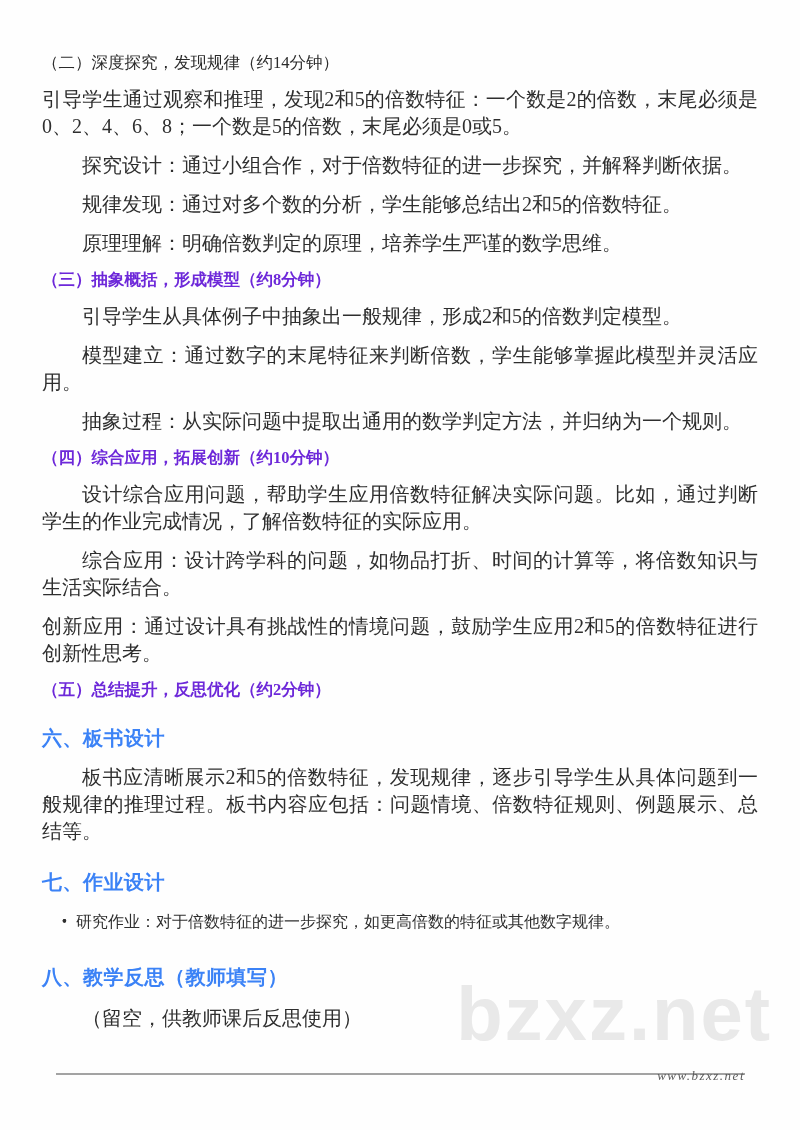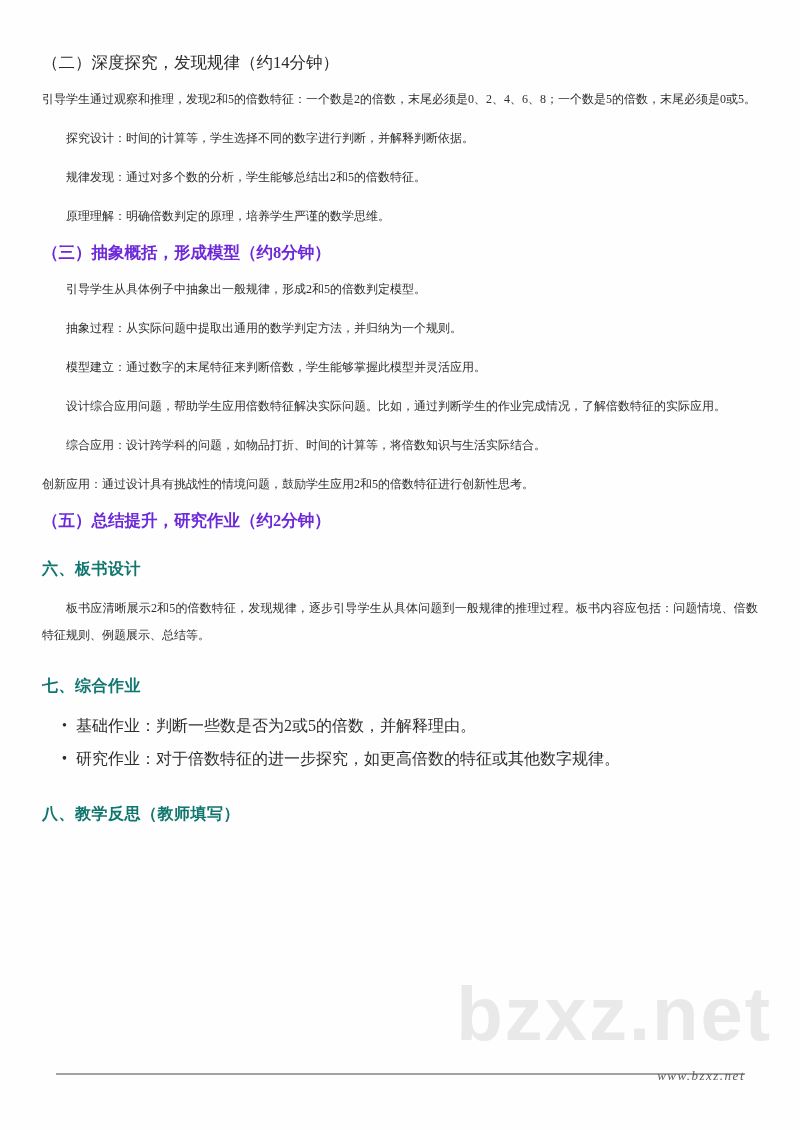--- a/index.html
+++ b/index.html
@@ -14,40 +14,40 @@
   .page{
     position:relative;
     width:800px;height:1130px;
     background:#fefefe;
   }
   .content{
     position:absolute;
     top:50px;left:42px;right:42px;
   }
   p.para{
-    font-size:12px;
+    font-size:20px;
     line-height:27px;
     margin:0 0 12px 0;
     text-align:justify;
     color:#2e2e2e;
   }
   p.para.indent{ text-indent:2em; }
   .hsub{
     font-size:16.5px;
     line-height:22px;
     font-weight:bold;
     color:#6d28d9;
     margin:2px 0 12px 0;
   }
   .hsub.normalweight{ font-weight:normal; color:#2a2a2a; }
   .h2{
-    font-size:16px;
+    font-size:20px;
     line-height:26px;
     font-weight:bold;
-    color:#0f766e;
+    color:#3b82f6;
     margin:24px 0 13px 0;
     letter-spacing:0.5px;
   }
   .h2.eight{ margin-top:29px; margin-bottom:15px; }
   .bullet-item{
     font-size:16px;
     line-height:27px;
     margin:0 0 6px 0;
     padding-left:34px;
     position:relative;
@@ -91,49 +91,51 @@
   }
 </style>
 </head>
 <body>
 
 <div class="page">
   <div class="content">
 
     <div class="hsub normalweight">（二）深度探究，发现规律（约14分钟）</div>
     <p class="para">引导学生通过观察和推理，发现2和5的倍数特征：一个数是2的倍数，末尾必须是0、2、4、6、8；一个数是5的倍数，末尾必须是0或5。</p>
-    <p class="para indent">探究设计：时间的计算等，学生选择不同的数字进行判断，并解释判断依据。</p>
+    <p class="para indent">探究设计：通过小组合作，对于倍数特征的进一步探究，并解释判断依据。</p>
     <p class="para indent">规律发现：通过对多个数的分析，学生能够总结出2和5的倍数特征。</p>
     <p class="para indent">原理理解：明确倍数判定的原理，培养学生严谨的数学思维。</p>
 
     <div class="hsub">（三）抽象概括，形成模型（约8分钟）</div>
     <p class="para indent">引导学生从具体例子中抽象出一般规律，形成2和5的倍数判定模型。</p>
+    <p class="para indent">模型建立：通过数字的末尾特征来判断倍数，学生能够掌握此模型并灵活应用。</p>
     <p class="para indent">抽象过程：从实际问题中提取出通用的数学判定方法，并归纳为一个规则。</p>
-    <p class="para indent">模型建立：通过数字的末尾特征来判断倍数，学生能够掌握此模型并灵活应用。</p>
 
+    <div class="hsub">（四）综合应用，拓展创新（约10分钟）</div>
     <p class="para indent">设计综合应用问题，帮助学生应用倍数特征解决实际问题。比如，通过判断学生的作业完成情况，了解倍数特征的实际应用。</p>
     <p class="para indent">综合应用：设计跨学科的问题，如物品打折、时间的计算等，将倍数知识与生活实际结合。</p>
     <p class="para">创新应用：通过设计具有挑战性的情境问题，鼓励学生应用2和5的倍数特征进行创新性思考。</p>
 
-    <div class="hsub">（五）总结提升，研究作业（约2分钟）</div>
+    <div class="hsub">（五）总结提升，反思优化（约2分钟）</div>
 
     <div class="h2">六、板书设计</div>
     <p class="para indent">板书应清晰展示2和5的倍数特征，发现规律，逐步引导学生从具体问题到一般规律的推理过程。板书内容应包括：问题情境、倍数特征规则、例题展示、总结等。</p>
 
-    <div class="h2">七、综合作业</div>
+    <div class="h2">七、作业设计</div>
     <div class="bullet-item">
-      <span class="bullet">•</span><span>基础作业：判断一些数是否为2或5的倍数，并解释理由。</span>
+      <span class="bullet">•</span>
     </div>
     <div class="bullet-item">
       <span class="bullet">•</span>
     </div>
     <div class="bullet-item">
       <span class="bullet">•</span><span>研究作业：对于倍数特征的进一步探究，如更高倍数的特征或其他数字规律。</span>
     </div>
 
     <div class="h2 eight">八、教学反思（教师填写）</div>
+    <p class="para indent">（留空，供教师课后反思使用）</p>
 
   </div>
 
   <div class="watermark">bzxz.net</div>
   <div class="footer-rule"></div>
   <div class="footer-url">www.bzxz.net</div>
 </div>
 
 </body></html>

